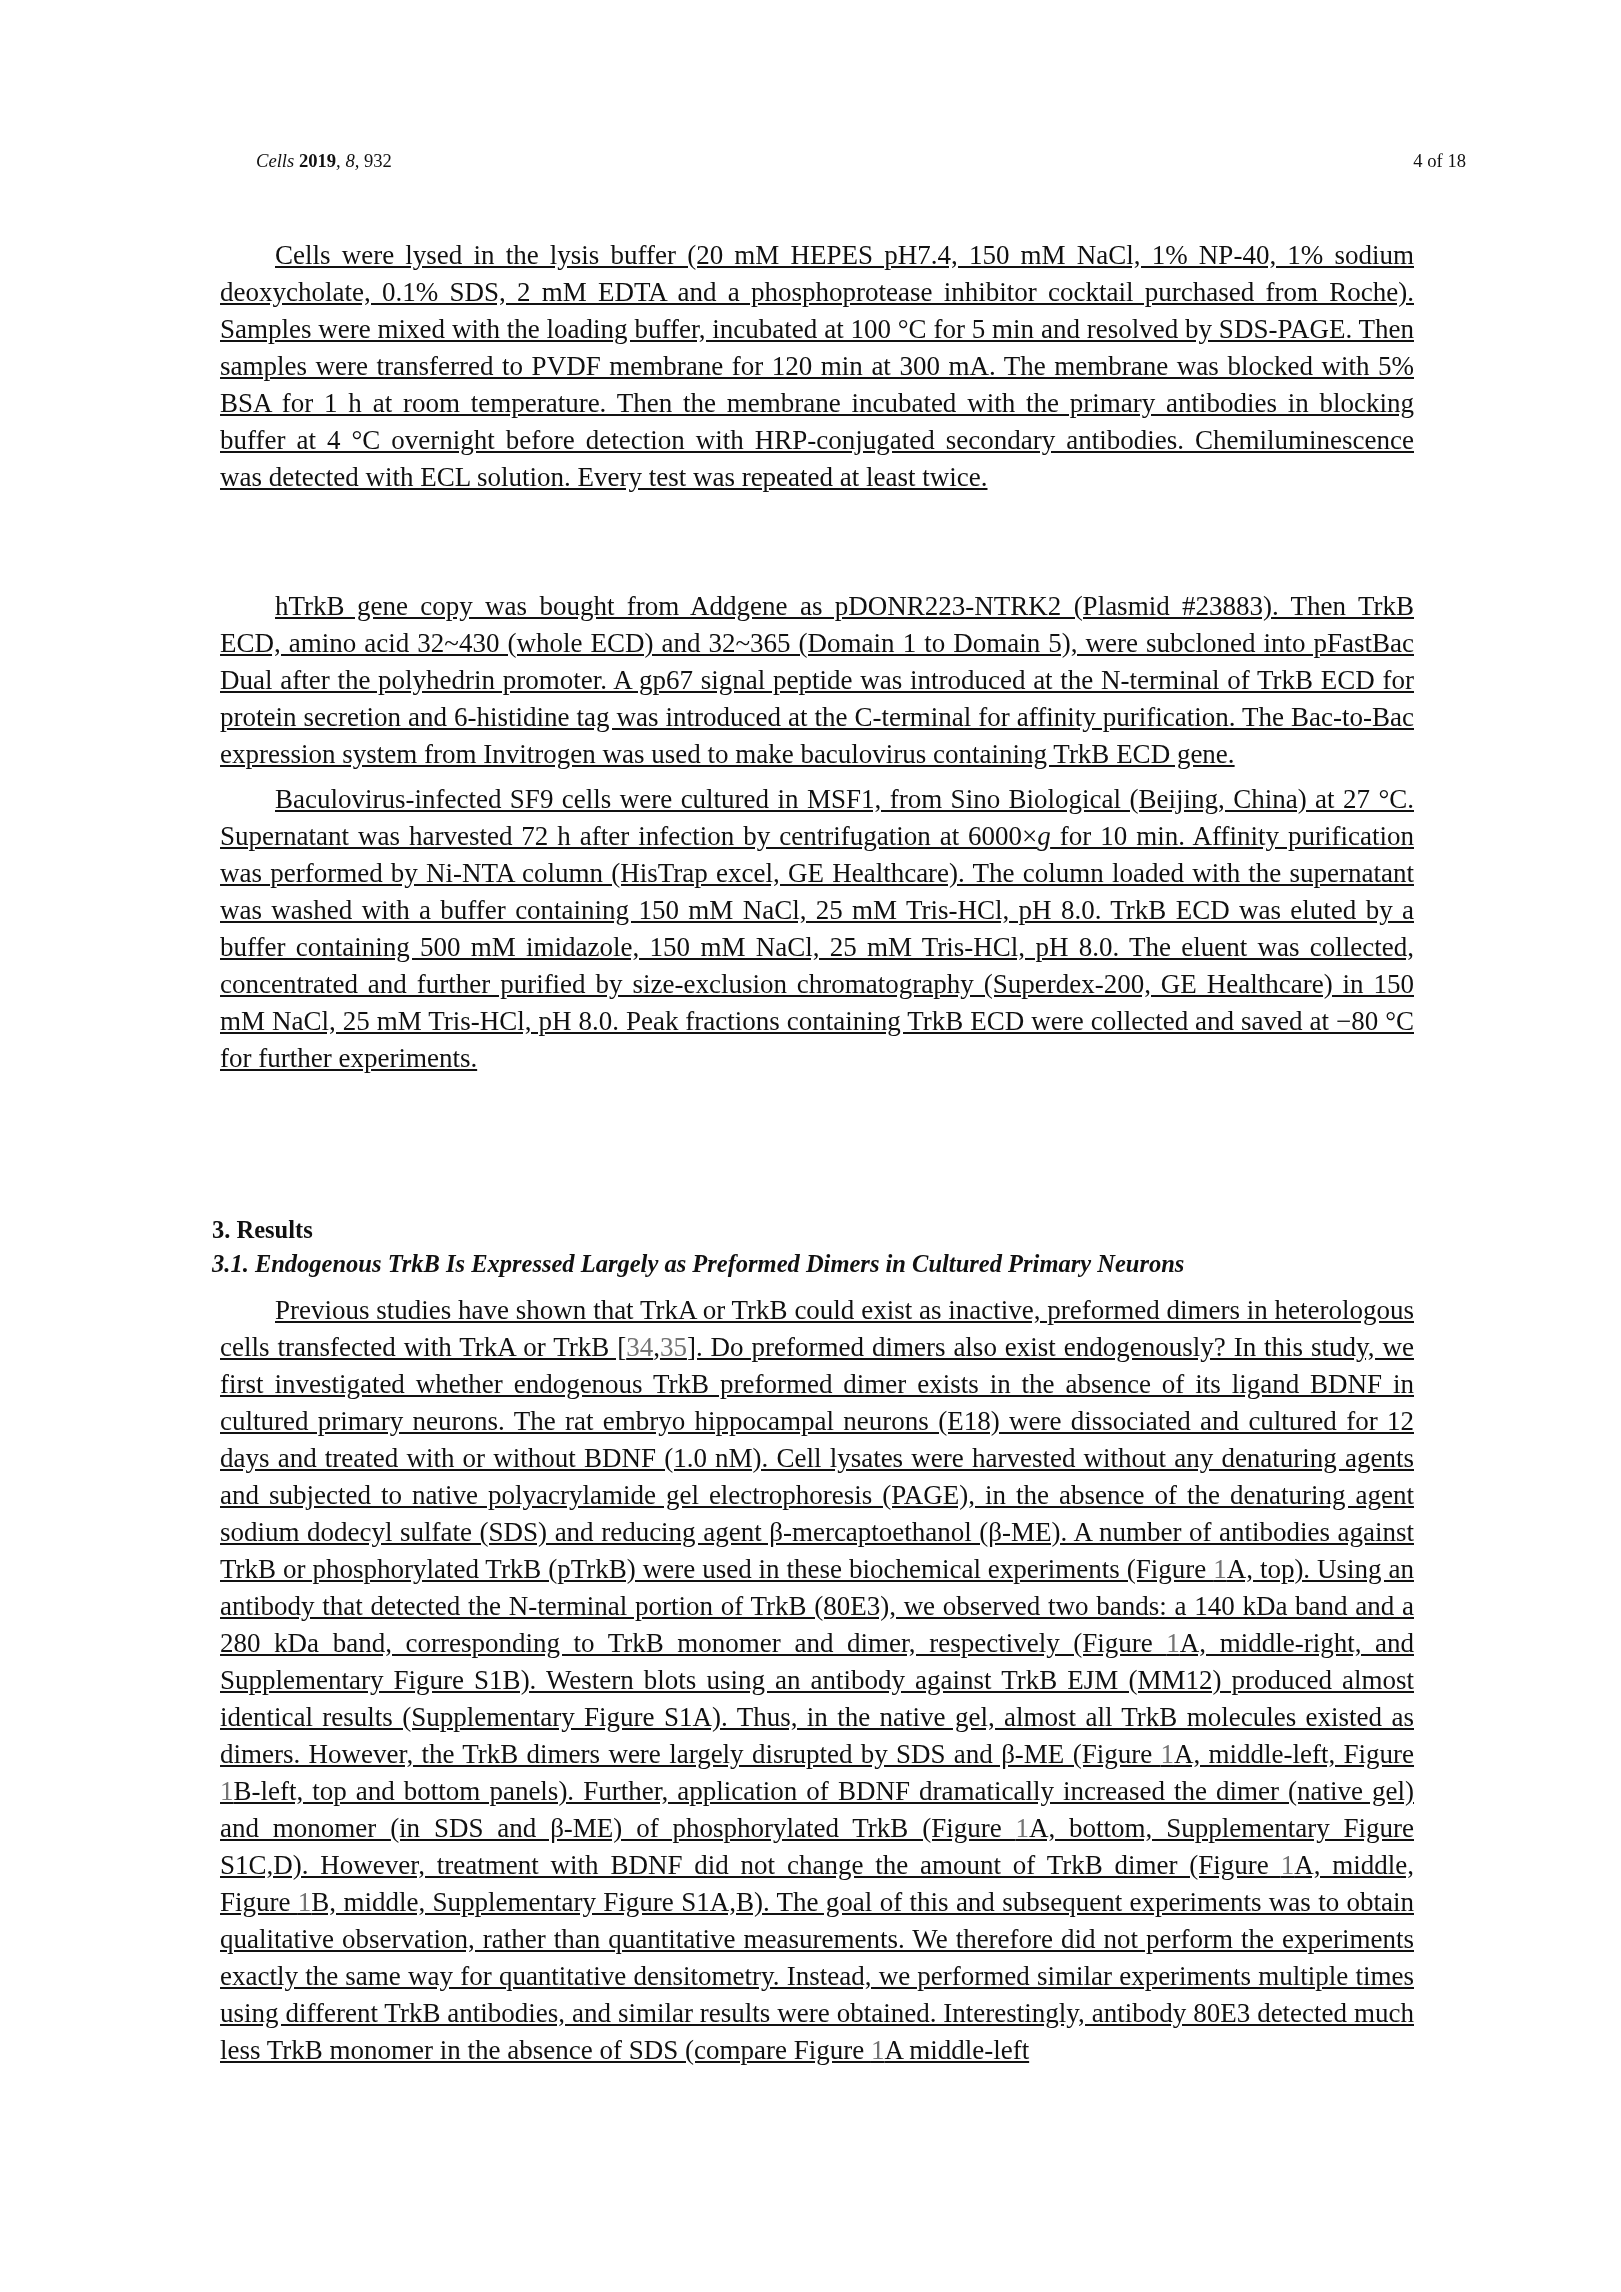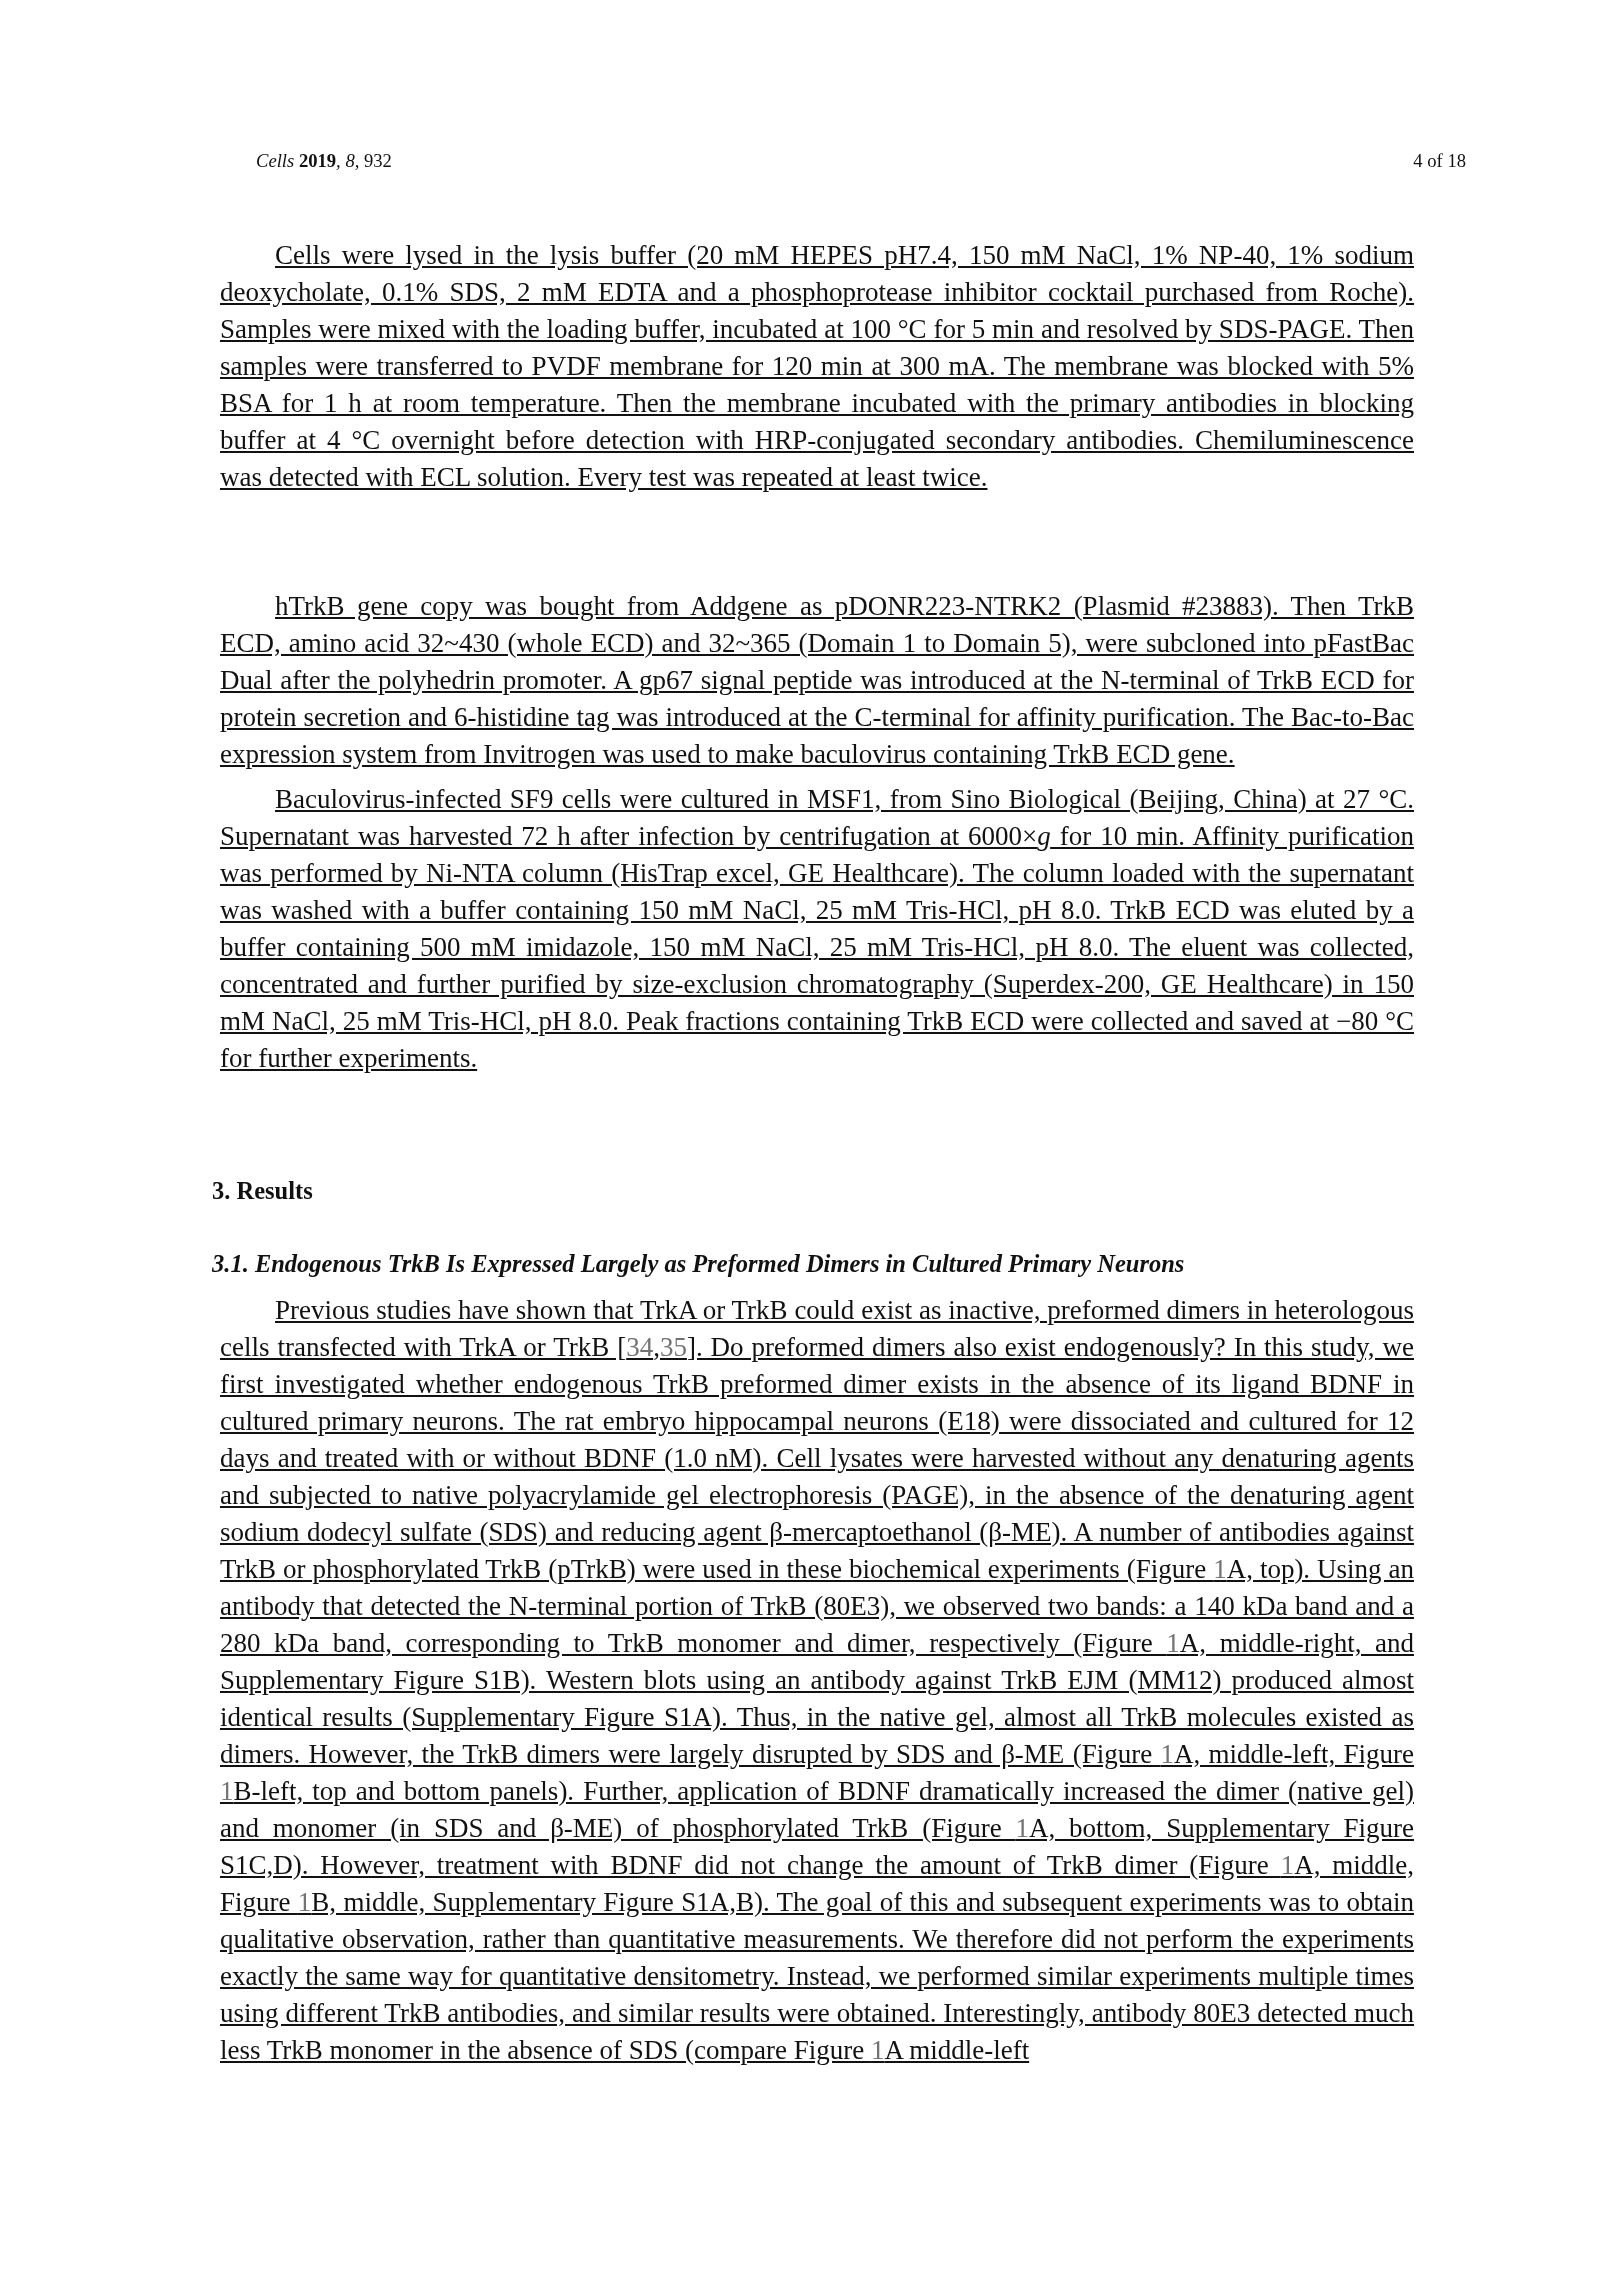--- a/index.html
+++ b/index.html
@@ -27,21 +27,21 @@
 
   <div class="section" style="top:227px;">
     <p class="body" style="margin-top:9.8px;">Cells were lysed in the lysis buffer (20 mM HEPES pH7.4, 150 mM NaCl, 1% NP-40, 1% sodium deoxycholate, 0.1% SDS, 2 mM EDTA and a phosphoprotease inhibitor cocktail purchased from Roche). Samples were mixed with the loading buffer, incubated at 100 °C for 5 min and resolved by SDS-PAGE. Then samples were transferred to PVDF membrane for 120 min at 300 mA. The membrane was blocked with 5% BSA for 1 h at room temperature. Then the membrane incubated with the primary antibodies in blocking buffer at 4 °C overnight before detection with HRP-conjugated secondary antibodies. Chemiluminescence was detected with ECL solution. Every test was repeated at least twice.</p>
   </div>
 
   <div class="section" style="top:578px;">
     <p class="body" style="margin-top:9.8px;">hTrkB gene copy was bought from Addgene as pDONR223-NTRK2 (Plasmid #23883). Then TrkB ECD, amino acid 32~430 (whole ECD) and 32~365 (Domain 1 to Domain 5), were subcloned into pFastBac Dual after the polyhedrin promoter. A gp67 signal peptide was introduced at the N-terminal of TrkB ECD for protein secretion and 6-histidine tag was introduced at the C-terminal for affinity purification.  The Bac-to-Bac expression system from Invitrogen was used to make baculovirus containing TrkB ECD gene.</p>
     <p class="body"><span>Baculovirus-infected SF9 cells were cultured in MSF1, from Sino Biological (Beijing, China) at 27 °C. Supernatant was harvested 72 h after infection by centrifugation at 6000×</span><i class="g">g</i><span> for 10 min. Affinity purification was performed by Ni-NTA column (HisTrap excel, GE Healthcare). The column loaded with the supernatant was washed with a buffer containing 150 mM NaCl, 25 mM Tris-HCl, pH 8.0. TrkB ECD was eluted by a buffer containing 500 mM imidazole, 150 mM NaCl, 25 mM Tris-HCl, pH 8.0. The eluent was collected, concentrated and further purified by size-exclusion chromatography (Superdex-200, GE Healthcare) in 150 mM NaCl, 25 mM Tris-HCl, pH 8.0. Peak fractions containing TrkB ECD were collected and saved at −80 °C for further experiments.</span></p>
   </div>
 
-  <div class="section" style="top:1172px;">
+  <div class="section" style="top:1211px;">
     <h2 class="h1">3. Results</h2>
   </div>
 
   <div class="section" style="top:1245px;">
     <h3 class="h2">3.1. Endogenous TrkB Is Expressed Largely as Preformed Dimers in Cultured Primary Neurons</h3>
     <p class="body" style="margin-top:9.8px;"><span>Previous studies have shown that TrkA or TrkB could exist as inactive, preformed dimers in heterologous cells transfected with TrkA or TrkB [</span><a class="ref">34</a><span>,</span><a class="ref">35</a><span>]. Do preformed dimers also exist endogenously? In this study, we first investigated whether endogenous TrkB preformed dimer exists in the absence of its ligand BDNF in cultured primary neurons. The rat embryo hippocampal neurons (E18) were dissociated and cultured for 12 days and treated with or without BDNF (1.0 nM). Cell lysates were harvested without any denaturing agents and subjected to native polyacrylamide gel electrophoresis (PAGE), in the absence of the denaturing agent sodium dodecyl sulfate (SDS) and reducing agent β-mercaptoethanol (β-ME). A number of antibodies against TrkB or phosphorylated TrkB (pTrkB) were used in these biochemical experiments (Figure </span><a class="ref">1</a><span>A, top). Using an antibody that detected the N-terminal portion of TrkB (80E3), we observed two bands: a 140 kDa band and a 280 kDa band, corresponding to TrkB monomer and dimer, respectively (Figure </span><a class="ref">1</a><span>A, middle-right, and Supplementary Figure S1B). Western blots using an antibody against TrkB EJM (MM12) produced almost identical results (Supplementary Figure S1A). Thus, in the native gel, almost all TrkB molecules existed as dimers. However, the TrkB dimers were largely disrupted by SDS and β-ME (Figure </span><a class="ref">1</a><span>A, middle-left, Figure </span><a class="ref">1</a><span>B-left, top and bottom panels). Further, application of BDNF dramatically increased the dimer (native gel) and monomer (in SDS and β-ME) of phosphorylated TrkB (Figure </span><a class="ref">1</a><span>A, bottom, Supplementary Figure S1C,D). However, treatment with BDNF did not change the amount of TrkB dimer (Figure </span><a class="ref">1</a><span>A, middle, Figure </span><a class="ref">1</a><span>B, middle, Supplementary Figure S1A,B). The goal of this and subsequent experiments was to obtain qualitative observation, rather than quantitative measurements. We therefore did not perform the experiments exactly the same way for quantitative densitometry.  Instead, we performed similar experiments multiple times using different TrkB antibodies, and similar results were obtained.  Interestingly, antibody 80E3 detected much less TrkB monomer in the absence of SDS (compare Figure </span><a class="ref">1</a><span>A middle-left</span></p>
   </div>
 
 </div>
 

